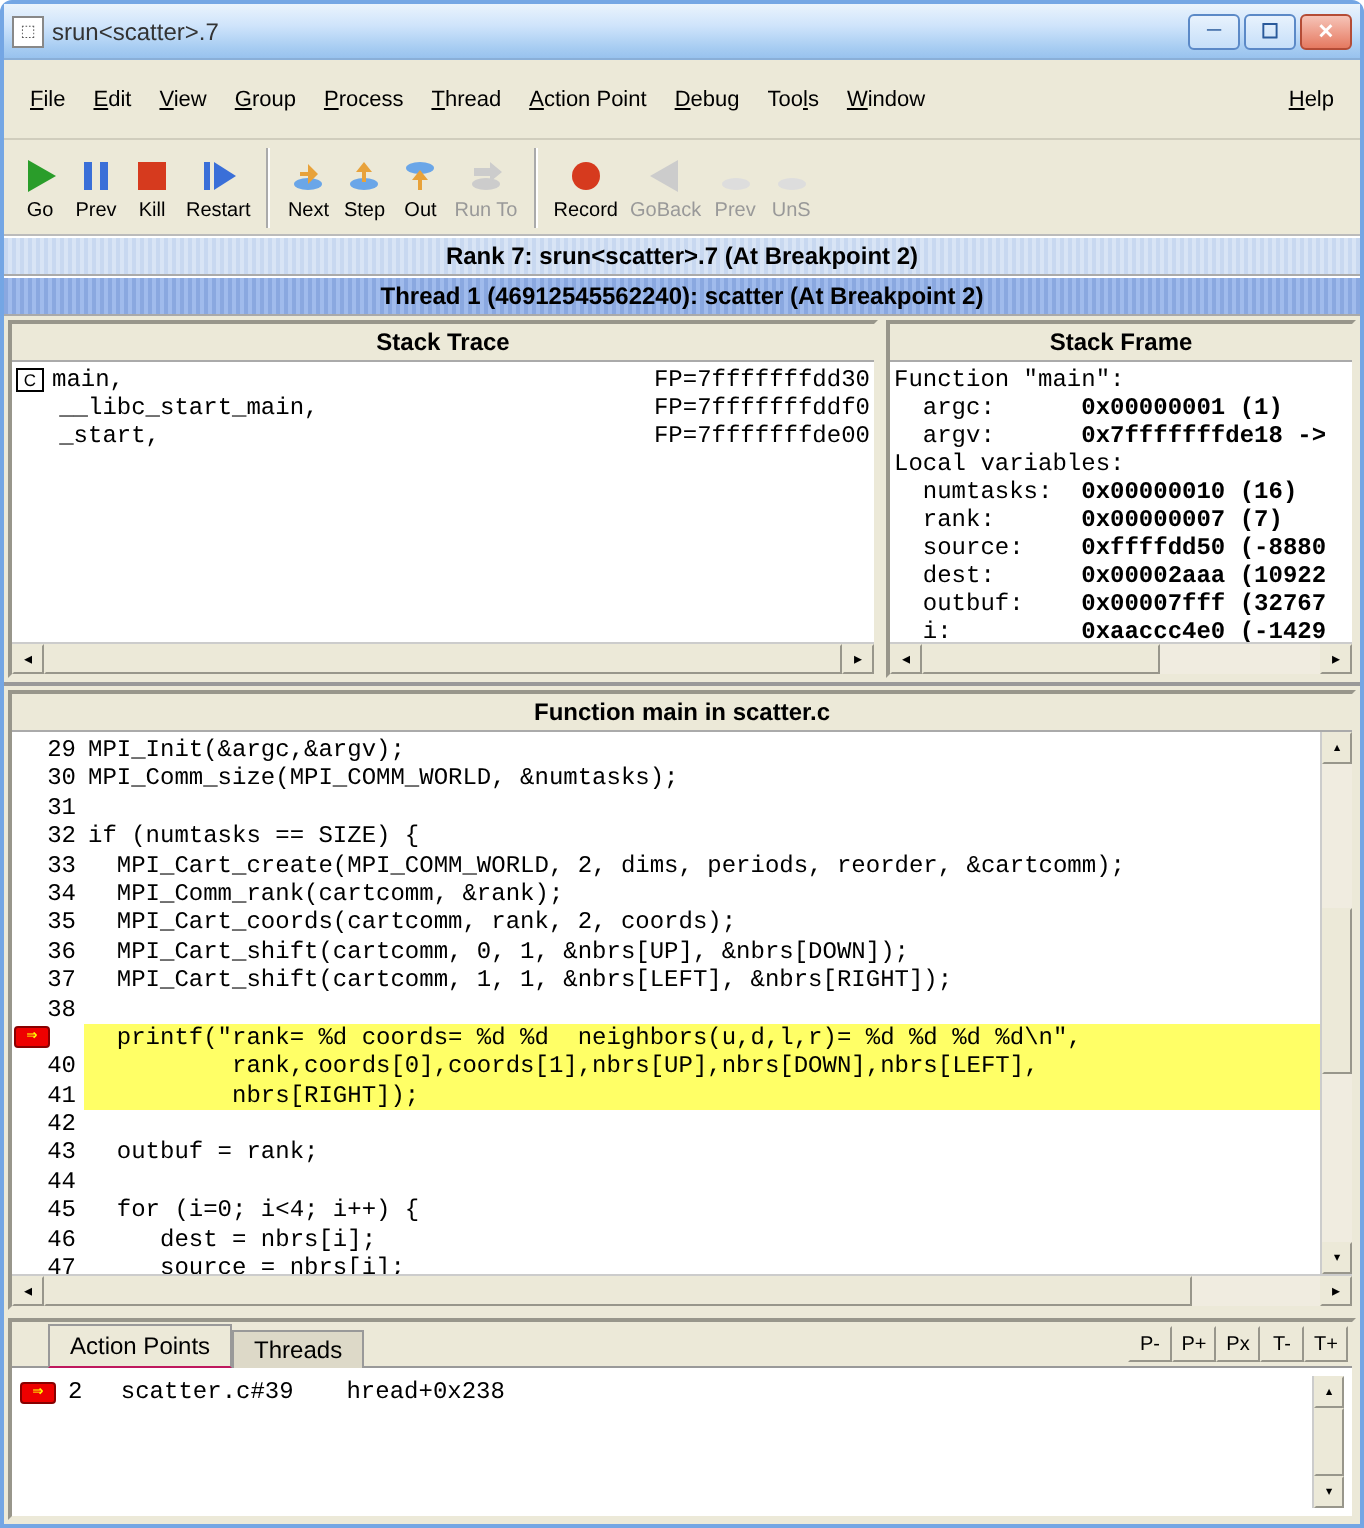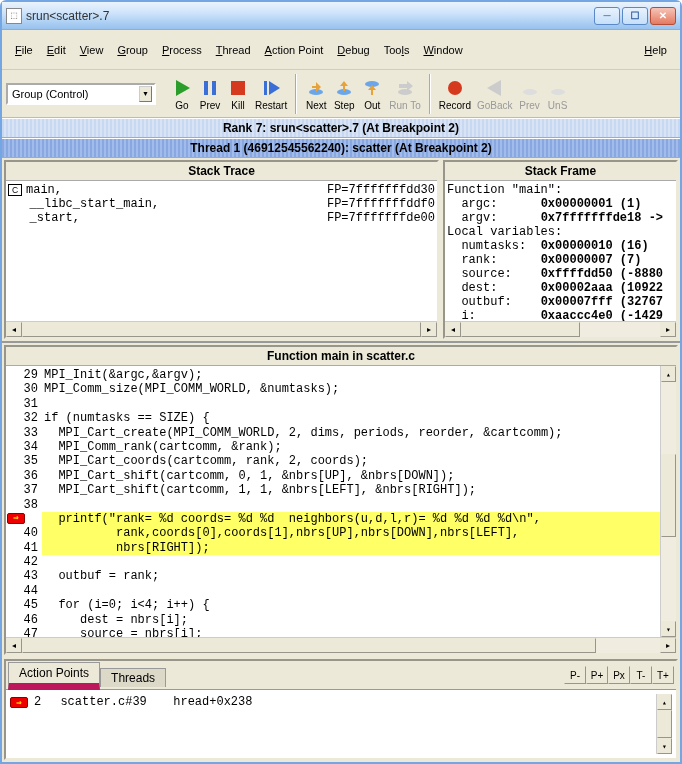--- a/index.html
+++ b/index.html
@@ -211,21 +211,21 @@
   }
   .tabs-row {
     display:flex;align-items:center;background:#ece9d8;
     border-bottom:1px solid #999;padding:0 2px;
   }
   .tab {
     padding:3px 10px;border:1px solid #999;border-bottom:0;
     background:#ece9d8;margin-right:0;position:relative;top:1px;
     font-size:12px;
   }
-  .tab.active { background:#ece9d8;border-bottom:7px solid #be185d;font-weight:normal; }
+  .tab.active { background:#ece9d8;border-bottom:1px solid #be185d;font-weight:normal;margin-left:16px; }
   .tab.inactive { background:#ddd9c8; top:2px; padding:2px 10px;}
   .mini-btns { margin-left:auto;display:flex;gap:0; }
   .mini-btn {
     width:22px;height:18px;border:1px outset #ece9d8;background:#ece9d8;
     font-size:10px;display:flex;align-items:center;justify-content:center;
   }
   .ap-body {
     flex:1;font-family:"Courier New",monospace;font-size:12px;
     padding:4px;position:relative;
     display:flex;
@@ -262,24 +262,20 @@
     <div class="menu-item"><u>T</u>hread</div>
     <div class="menu-item"><u>A</u>ction Point</div>
     <div class="menu-item"><u>D</u>ebug</div>
     <div class="menu-item">Too<u>l</u>s</div>
     <div class="menu-item"><u>W</u>indow</div>
     <div class="spacer"></div>
     <div class="menu-item"><u>H</u>elp</div>
   </div>
 
   <div class="toolbar">
-    <div class="combo">
-      <input readonly="" value="Group (Control)" style="">
-      <div class="dd">▼</div>
-    </div>
     <div class="tb-grp">
       <div class="tb-btn">
         <div class="tb-icon">
             <svg class="ico" viewBox="0 0 20 20">
               <polygon points="4,2 18,10 4,18" fill="#2a9d2a"></polygon>
             </svg>
           </div>
         <span>Go</span>
       </div>
       <div class="tb-btn">

